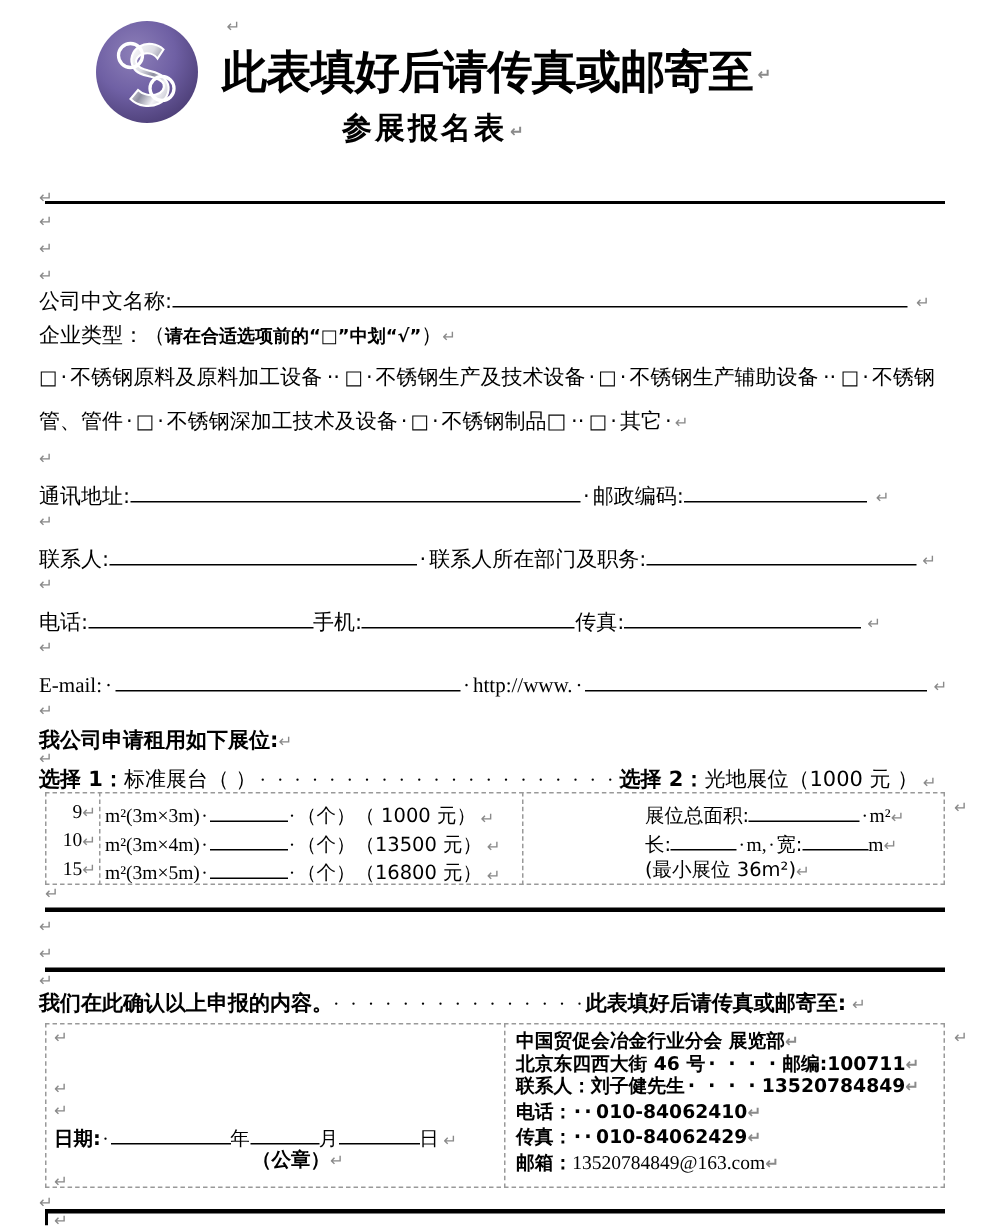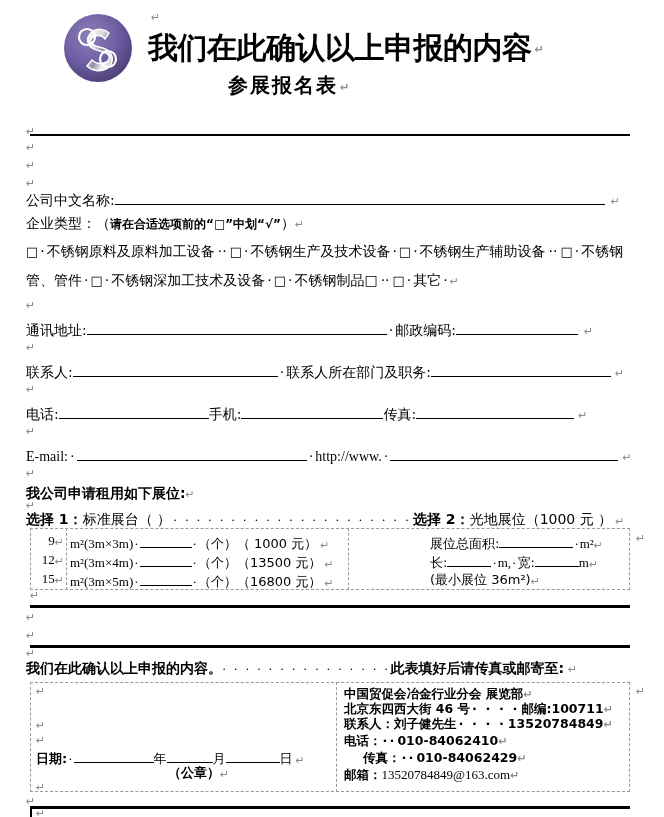--- a/index.html
+++ b/index.html
@@ -176,21 +176,21 @@
         </defs>
         <circle cx="36" cy="36" r="34" fill="url(#pg)"></circle>
         <path d="M47 21c-4-4-11-5-16-2-5 3-7 9-4 14 2 4 7 5 11 6 4 1 8 2 9 5 1 3-1 6-5 7-4 1-9 0-12-3l-5 6c5 5 13 6 19 3 6-3 8-10 5-15-2-4-7-6-12-7-4-1-7-2-8-5-1-2 1-5 4-6 4-1 8 0 10 3z" fill="url(#sg)" stroke="#ffffff" stroke-width="1.4"></path>
         <circle cx="25" cy="25" r="8" fill="none" stroke="#ffffff" stroke-width="2.2"></circle>
         <circle cx="46" cy="47" r="8" fill="none" stroke="#ffffff" stroke-width="2.2"></circle>
       </svg>
     </div>
 
     <span class="pilcrow title-mark-1">↵</span>
 
-    <div class="title-main"><span>我们在此确认以上申报的内容</span><span class="pilcrow" style="margin-left:3px;">↵</span></div>
+    <div class="title-main"><span>此表填好后请传真或邮寄至</span><span class="pilcrow" style="margin-left:3px;">↵</span></div>
 
     <div class="title-sub"><span>参展报名表</span><span class="pilcrow" style="margin-left:2px;letter-spacing:0;">↵</span></div>
 
 
     <span class="pilcrow" style="position:absolute;left:26px;top:126px;">↵</span>
   </div>
 
   <div class="rule-top"></div>
 
   <span class="pilcrow" style="position:absolute;left:26px;top:142px;">↵</span>
@@ -249,21 +249,21 @@
   <div class="vdash" style="left:348px; top:528px; height:62px;"></div>
 
   <div class="cell-txt" style="left:34px; top:533px; width:30px; text-align:right;">
     <span>9</span><span class="pilcrow">↵</span>
   </div>
   <div class="cell-txt" style="left:70px; top:533px;">
     <span>m²(3m×3m)</span><span style="margin:0 1px;">·</span><span class="u" style="width:52px;"></span><span style="margin:0 1px;">·</span><span class="cjk" style="font-size:13px;">（个）</span><span class="cjk" style="font-size:13px;">（ 1000 元）</span><span class="pilcrow" style="margin-left:3px;">↵</span>
   </div>
 
   <div class="cell-txt" style="left:34px; top:552px; width:30px; text-align:right;">
-    <span>12</span><span class="pilcrow">↵</span>
+    <span>10</span><span class="pilcrow">↵</span>
   </div>
   <div class="cell-txt" style="left:70px; top:552px;">
     <span>m²(3m×4m)</span><span style="margin:0 1px;">·</span><span class="u" style="width:52px;"></span><span style="margin:0 1px;">·</span><span class="cjk" style="font-size:13px;">（个）</span><span class="cjk" style="font-size:13px;">（13500 元）</span><span class="pilcrow" style="margin-left:3px;">↵</span>
   </div>
 
   <div class="cell-txt" style="left:34px; top:571px; width:30px; text-align:right;">
     <span>15</span><span class="pilcrow">↵</span>
   </div>
   <div class="cell-txt" style="left:70px; top:571px;">
     <span>m²(3m×5m)</span><span style="margin:0 1px;">·</span><span class="u" style="width:52px;"></span><span style="margin:0 1px;">·</span><span class="cjk" style="font-size:13px;">（个）</span><span class="cjk" style="font-size:13px;">（16800 元）</span><span class="pilcrow" style="margin-left:3px;">↵</span>
@@ -325,21 +325,21 @@
   </div>
 
   <div class="contact-line" style="left:344px; top:716px;text-align:center;">
     <span>联系人：</span><span>刘子健先生</span><span class="dots" style="margin:0 2px;">· · · ·</span><span>13520784849</span><span class="pilcrow">↵</span>
   </div>
 
   <div class="contact-line" style="left:344px; top:733px;">
     <span>电话：</span><span class="dots" style="margin:0 1px;">··</span><span>010-84062410</span><span class="pilcrow">↵</span>
   </div>
 
-  <div class="contact-line" style="left:363px; top:750px;">
+  <div class="contact-line" style="left:344px; top:750px;">
     <span>传真：</span><span class="dots" style="margin:0 1px;">··</span><span>010-84062429</span><span class="pilcrow">↵</span>
   </div>
 
   <div class="contact-line" style="left:344px; top:767px;">
     <span>邮箱：</span><span class="serif" style="font-family:'Liberation Serif',serif;font-weight:normal;font-size:13px;">13520784849@163.com</span><span class="pilcrow">↵</span>
   </div>
 
   <div class="contact-line serif" style="left:344px; top:784px; font-weight:normal;">
     <span>QQ:</span><span style="margin:0 1px;">·</span><span>529462473</span><span class="pilcrow">↵</span>
   </div>

